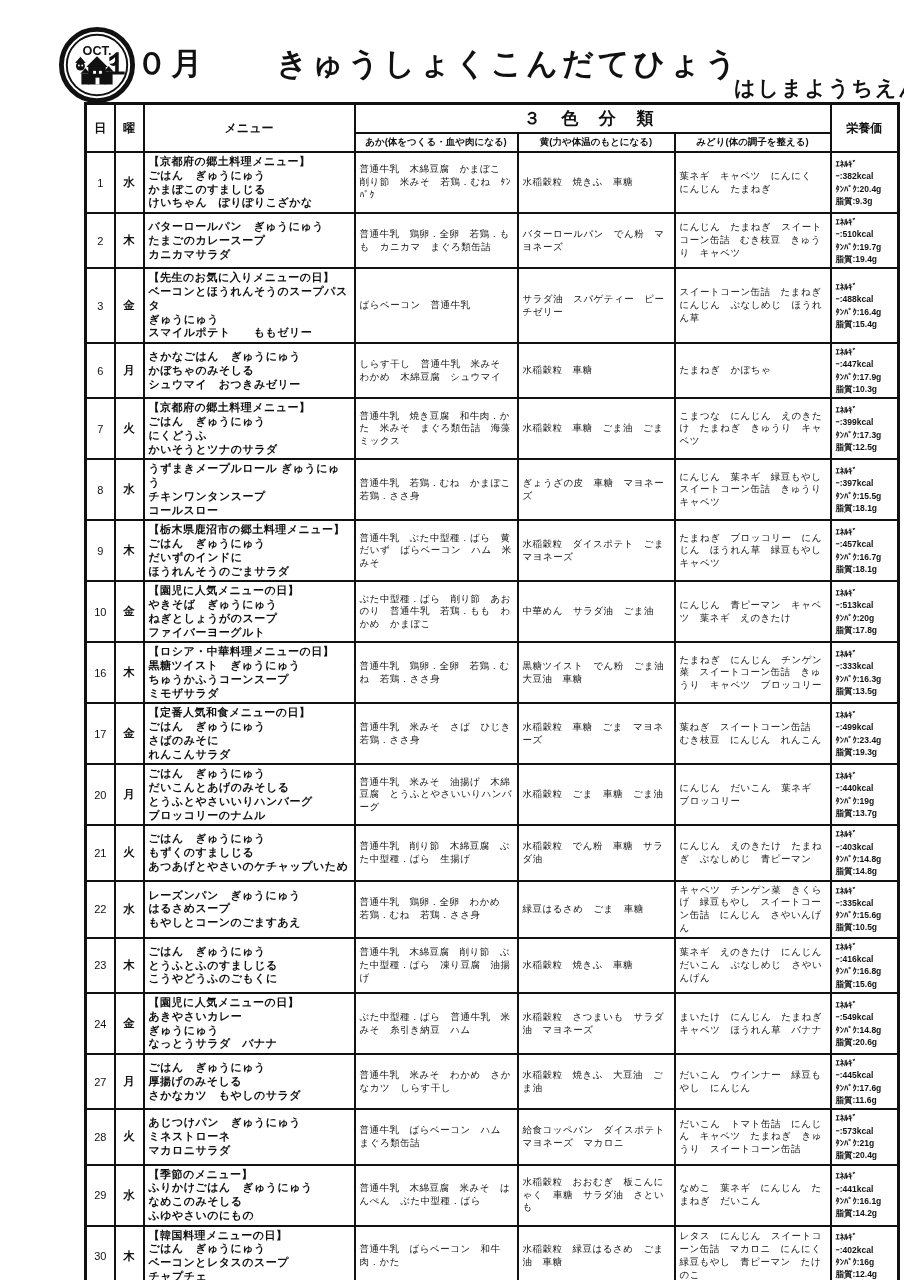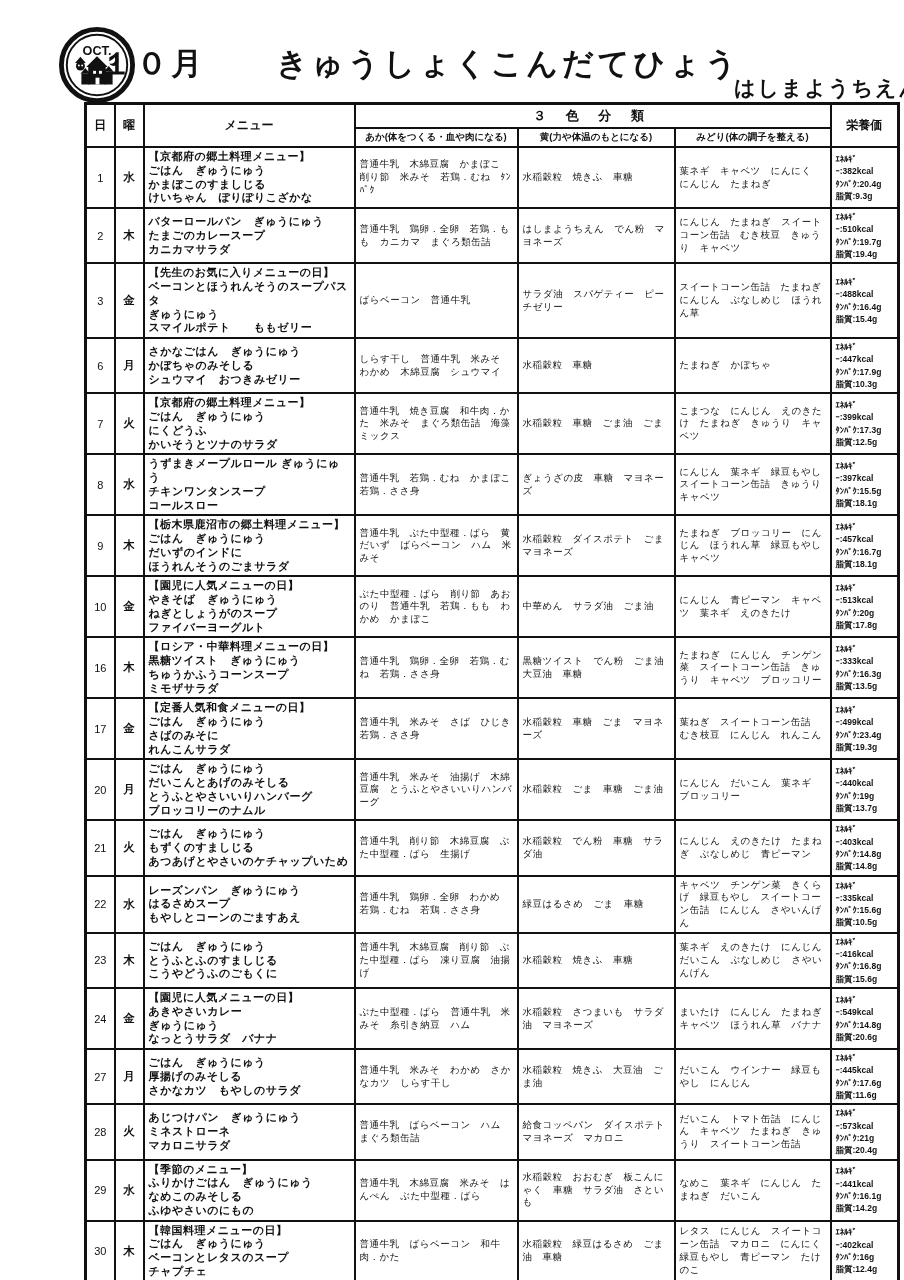--- a/index.html
+++ b/index.html
@@ -22,21 +22,21 @@
   table.menu{
     position:absolute;left:48px;top:102px;width:813px;
     border-collapse:collapse;table-layout:fixed;
     border:3px solid #111;
   }
   table.menu th,table.menu td{
     border:2px solid #111;vertical-align:middle;
     padding:2px 4px;box-sizing:border-box;
   }
   th.h-main{font-size:12px;font-weight:bold;padding:1px 2px;}
-  th.h-cls{font-size:13px;font-weight:bold;letter-spacing:8px;padding:0 2px;height:17px;}
+  th.h-cls{font-size:17px;font-weight:bold;letter-spacing:8px;padding:0 2px;height:17px;}
   th.h-sub{font-size:9.5px;font-weight:bold;padding:0 1px;height:17px;white-space:nowrap;}
   td.c-day{font-size:11px;text-align:center;padding:2px 1px;}
   td.c-wd{font-size:11.5px;font-weight:bold;text-align:center;padding:2px 1px;}
   td.c-menu{
     font-size:11px;font-weight:bold;line-height:1.25;
     white-space:pre-line;padding:3px 6px;letter-spacing:0.5px;
   }
   td.c-cls{
     font-size:9.5px;line-height:1.35;vertical-align:middle;
     white-space:pre-line;padding:3px 5px;letter-spacing:0.5px;
@@ -118,21 +118,21 @@
 脂質:9.3g</td>
   </tr>
 
   <tr>
     <td class="c-day">2</td>
     <td class="c-wd">木</td>
     <td class="c-menu">バターロールパン　ぎゅうにゅう
 たまごのカレースープ
 カニカマサラダ</td>
     <td class="c-cls">普通牛乳　鶏卵．全卵　若鶏．もも　カニカマ　まぐろ類缶詰</td>
-    <td class="c-cls">はしまようちえん　でん粉　マヨネーズ</td>
+    <td class="c-cls">バターロールパン　でん粉　マヨネーズ</td>
     <td class="c-cls">にんじん　たまねぎ　スイートコーン缶詰　むき枝豆　きゅうり　キャベツ</td>
     <td class="c-nut">ｴﾈﾙｷﾞｰ:510kcal
 ﾀﾝﾊﾟｸ:19.7g
 脂質:19.4g</td>
   </tr>
 
   <tr>
     <td class="c-day">3</td>
     <td class="c-wd">金</td>
     <td class="c-menu">【先生のお気に入りメニューの日】

